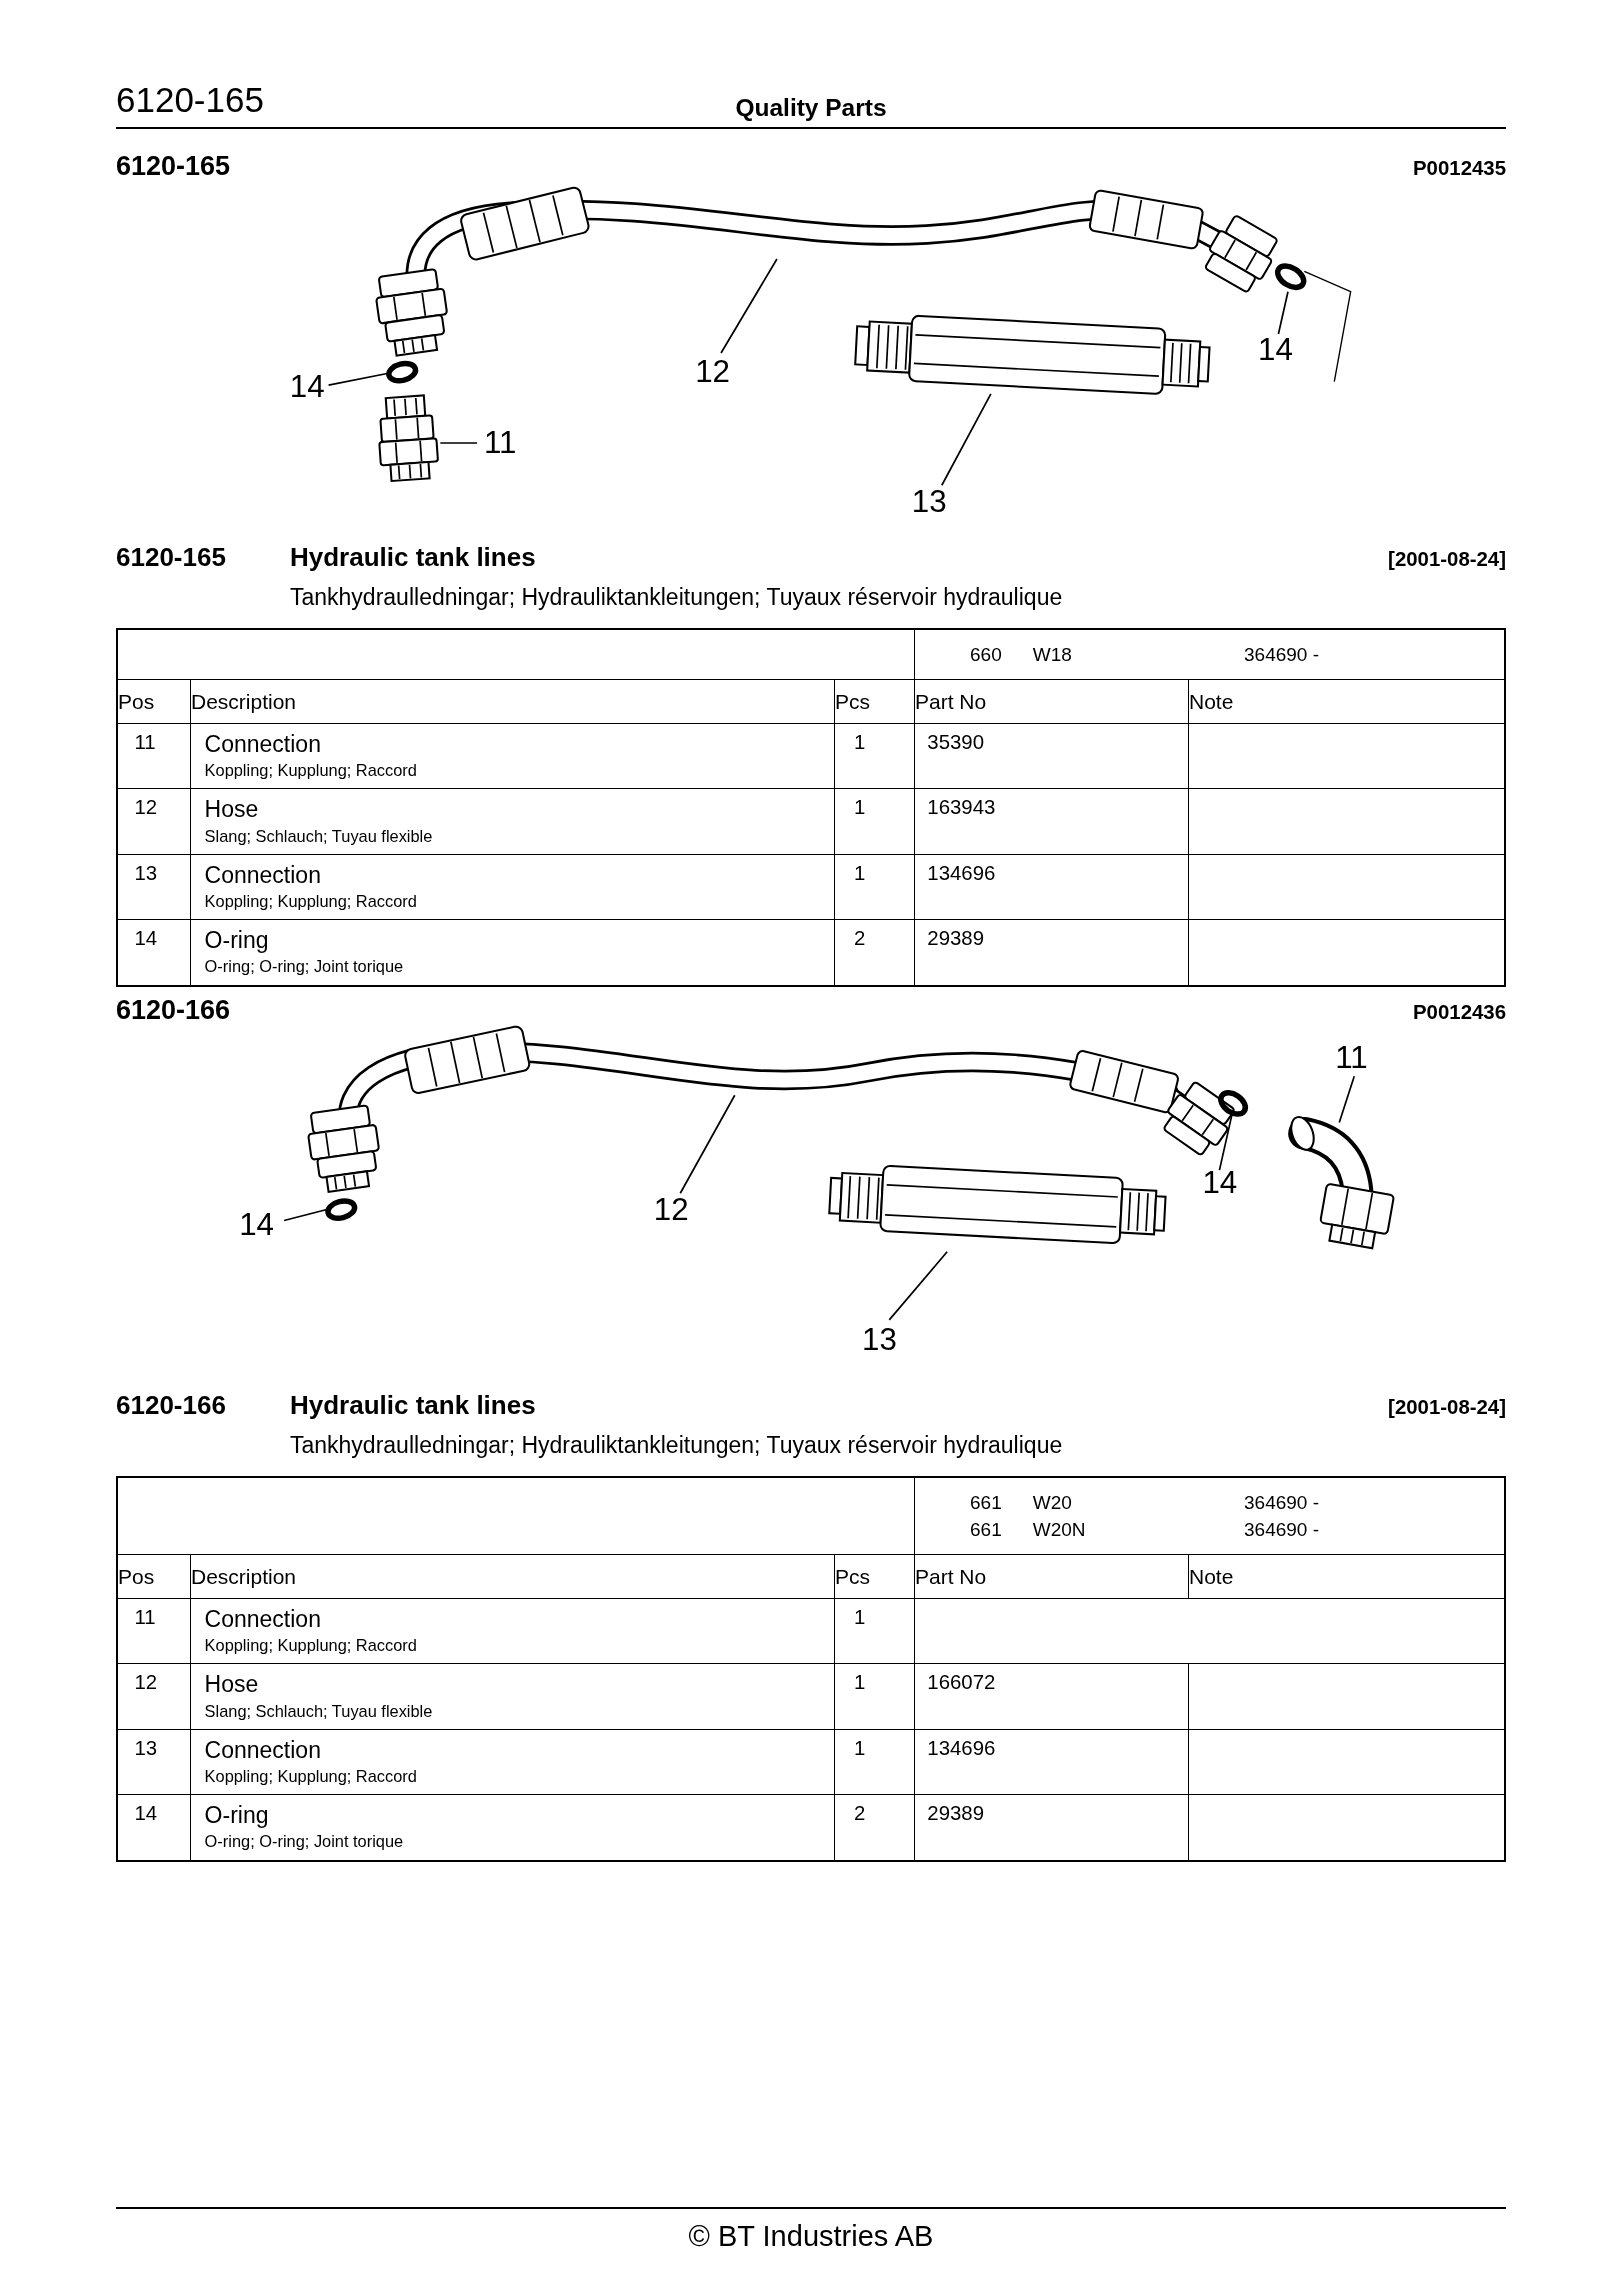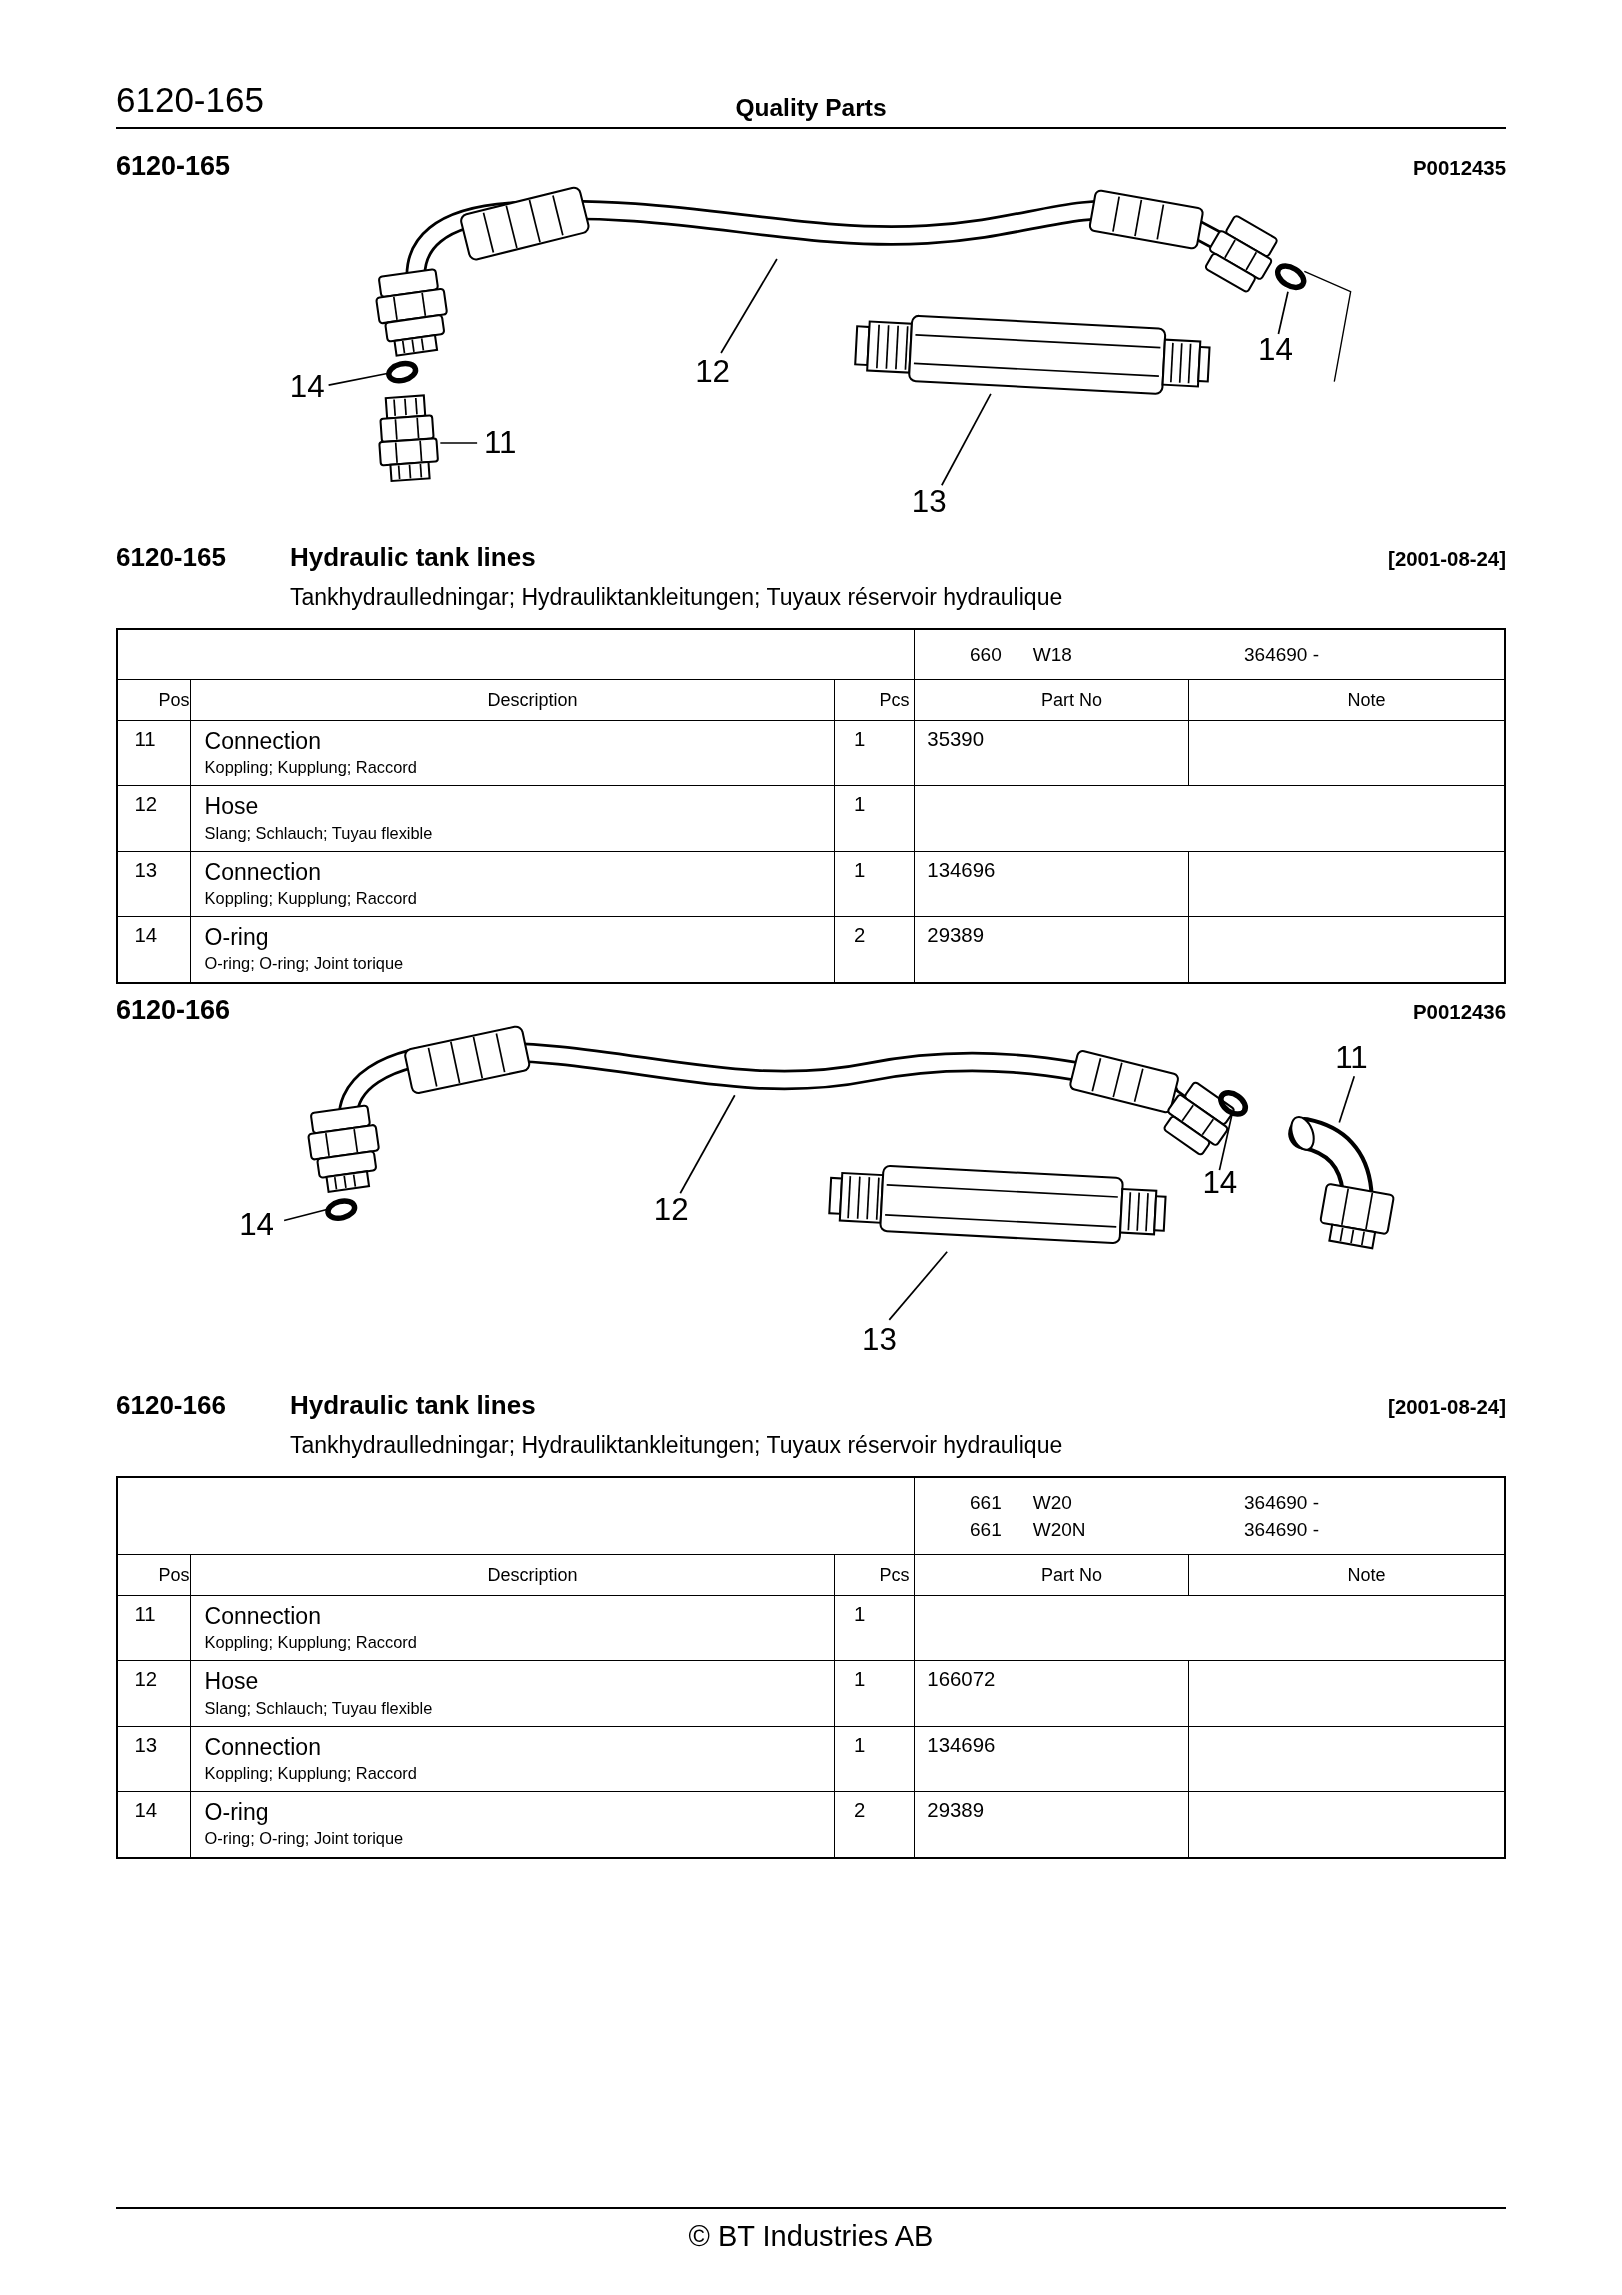--- a/index.html
+++ b/index.html
@@ -47,21 +47,21 @@
   
   .parts-table { position:absolute; left:116px; width:1390px; border:2px solid #000; }
   .model-band { display:grid; grid-template-columns:797px 274px 1fr; border-bottom:1.4px solid #000; align-items:center; }
   .model-spacer { border-right:1.4px solid #000; align-self:stretch; }
   .model-col { padding:11px 0 11px 55px; }
   .serial-col { padding:11px 0 11px 55px; }
   .model-line { display:flex; gap:31px; font-size:19px; line-height:27px; }
   .serial-line { font-size:19px; line-height:27px; }
 
   .col-header-row { display:grid; grid-template-columns:73px 644px 80px 274px 1fr; border-bottom:1.4px solid #000; }
-  .col-header-row > div { font-size:18px; text-align:center; padding:9.5px 0; border-right:1.4px solid #000;margin-left:40px; }
+  .col-header-row > div { font-size:21px; padding:9.5px 0; border-right:1.4px solid #000; }
   .col-header-row > div:last-child { border-right:none; }
 
   .t-row { display:grid; grid-template-columns:73px 644px 80px 274px 1fr; min-height:61px; }
   .t-row + .t-row { border-top:1.4px solid #000; }
   .t-row > div { border-right:1.4px solid #000; padding:6.8px 0 8.2px; }
   .t-row > div:last-child { border-right:none; }
   .cell-pos  { font-size:20.4px; padding-left:16.4px !important; }
   .cell-desc { padding-left:13.6px !important; }
   .cell-desc .main { font-size:23px; }
   .cell-desc .sub  { font-size:16.4px; margin-top:3.4px; }
@@ -225,20 +225,21 @@
       <div class="cell-part">35390</div>
       <div class="cell-note"></div>
     </div>
     <div class="t-row">
       <div class="cell-pos">12</div>
       <div class="cell-desc">
         <div class="main">Hose</div>
         <div class="sub">Slang; Schlauch; Tuyau flexible</div>
       </div>
       <div class="cell-pcs">1</div>
+      <div class="cell-part">163943</div>
       <div class="cell-note"></div>
     </div>
     <div class="t-row">
       <div class="cell-pos">13</div>
       <div class="cell-desc">
         <div class="main">Connection</div>
         <div class="sub">Koppling; Kupplung; Raccord</div>
       </div>
       <div class="cell-pcs">1</div>
       <div class="cell-part">134696</div>

